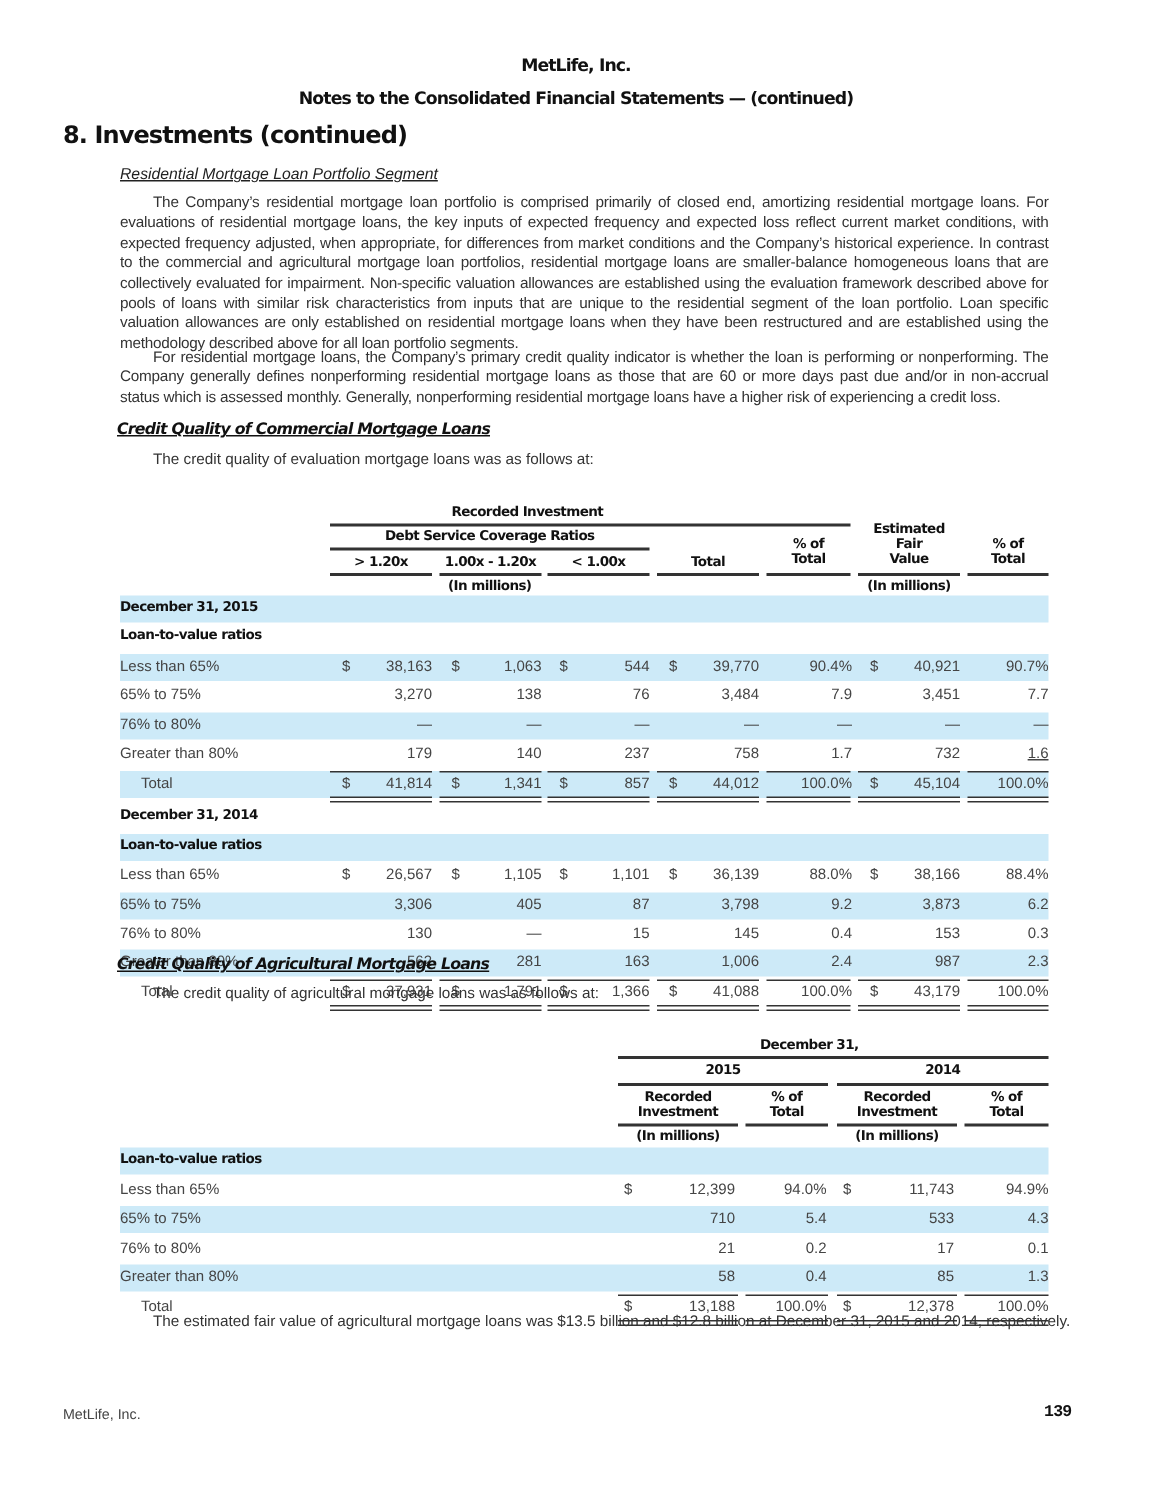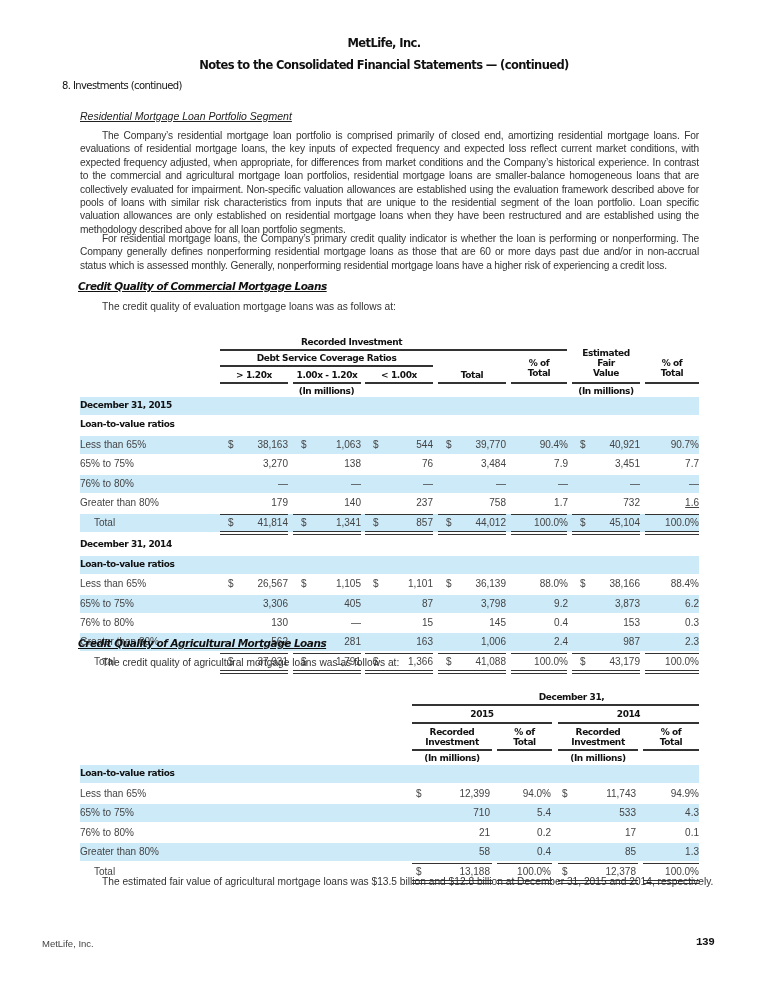--- a/index.html
+++ b/index.html
@@ -1,19 +1,19 @@
 <!DOCTYPE html>
 <html><head>
 <meta charset="utf-8">
 <style>
   html, body { margin: 0; padding: 0; background: #ffffff; }
   body { width: 768px; height: 993px; position: relative; font-family: "Liberation Sans", sans-serif; color: #222; overflow: hidden; }
   .hdr-company { position: absolute; top: 36px; left: 0; width: 768px; text-align: center; font-size: 11.5px; font-weight: bold; font-family: "DejaVu Sans", sans-serif; letter-spacing: -0.6px; color: #111; }
   .hdr-notes { position: absolute; top: 58px; left: 0; width: 768px; text-align: center; font-size: 11.5px; font-weight: bold; font-family: "DejaVu Sans", sans-serif; letter-spacing: -0.6px; color: #111; }
-  .sec-title { position: absolute; top: 80px; left: 42px; font-size: 10px; font-weight: normal; font-family: "DejaVu Sans", sans-serif; letter-spacing: -0.6px; color: #111; margin-left: 20px; }
+  .sec-title { position: absolute; top: 80px; left: 42px; font-size: 16px; font-weight: bold; font-family: "DejaVu Sans", sans-serif; letter-spacing: -0.6px; color: #111; }
   .subhead-italic { position: absolute; left: 80px; font-size: 10.5px; font-style: italic; text-decoration: underline; color: #222; }
   .subhead-bold { position: absolute; left: 78px; font-size: 10.5px; font-style: italic; font-weight: bold; text-decoration: underline; font-family: "DejaVu Sans", sans-serif; letter-spacing: -0.5px; color: #111; }
   .para { position: absolute; left: 80px; width: 619px; font-size: 10.2px; line-height: 13.4px; text-align: justify; color: #333; text-indent: 22px; letter-spacing: -0.15px; }
   .lead { position: absolute; left: 102px; font-size: 10.2px; color: #333; }
   .tbl-hdr { position: absolute; font-family: "DejaVu Sans", sans-serif; font-weight: bold; font-size: 9px; letter-spacing: -0.4px; color: #111; text-align: center; line-height: 10px; }
   .hline { position: absolute; height: 1.5px; background: #333; }
   .row { position: absolute; left: 80px; width: 619px; height: 18px; font-size: 10px; color: #444; }
   .row.blue { background: #cdeaf8; }
   .row .lbl { position: absolute; left: 0; top: 3px; white-space: nowrap; }
   .row .lbl.indent { left: 14px; }
@@ -232,21 +232,21 @@
       <span class="cell" style="right: 0px;">100.0%</span>
       <div class="uline" style="left: 565px; width: 54px; top: 0px;"></div>
       <div class="dline" style="left: 565px; width: 54px; top: 17px;"></div>
     </div>
   </div>
 
 <div class="subhead-bold" style="top:637px;">Credit Quality of Agricultural Mortgage Loans</div>
 <div class="lead" style="top:657px;">The credit quality of agricultural mortgage loans was as follows at:</div>
 
 <div>
-  <div class="tbl-hdr" style="top:692px; left:428px; width:287px;">December 31,</div>
+  <div class="tbl-hdr" style="top:692px; left:396px; width:287px;">December 31,</div>
   <div class="hline" style="top:704px; left:412px; width:287px;"></div>
   <div class="tbl-hdr" style="top:709px; left:412px; width:140px;">2015</div>
   <div class="tbl-hdr" style="top:709px; left:558px; width:141px;">2014</div>
   <div class="hline" style="top:722px; left:412px; width:140px;"></div>
   <div class="hline" style="top:722px; left:558px; width:141px;"></div>
   <div class="tbl-hdr" style="top:727px; left:412px; width:80px;">
     <div>Recorded</div>
     <div>Investment</div>
   </div>
   <div class="tbl-hdr" style="top:727px; left:497px; width:55px;">

